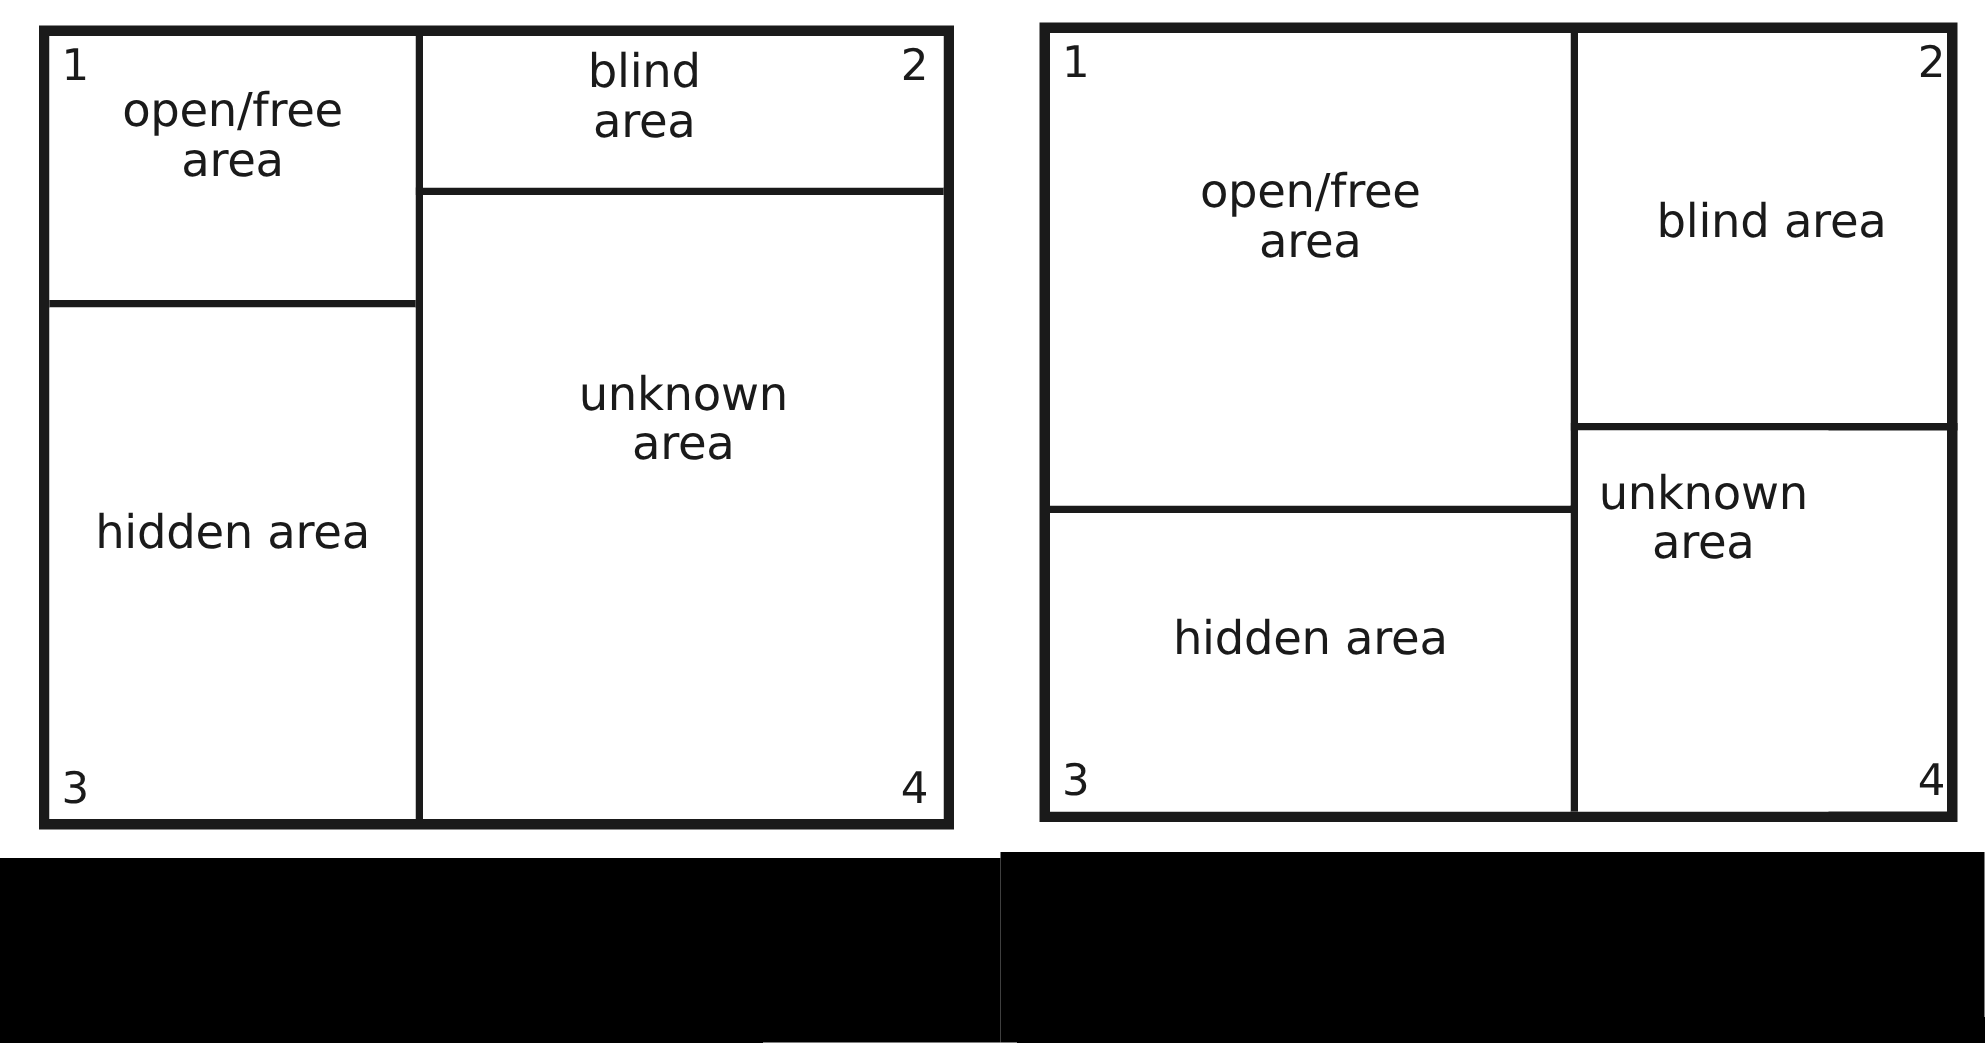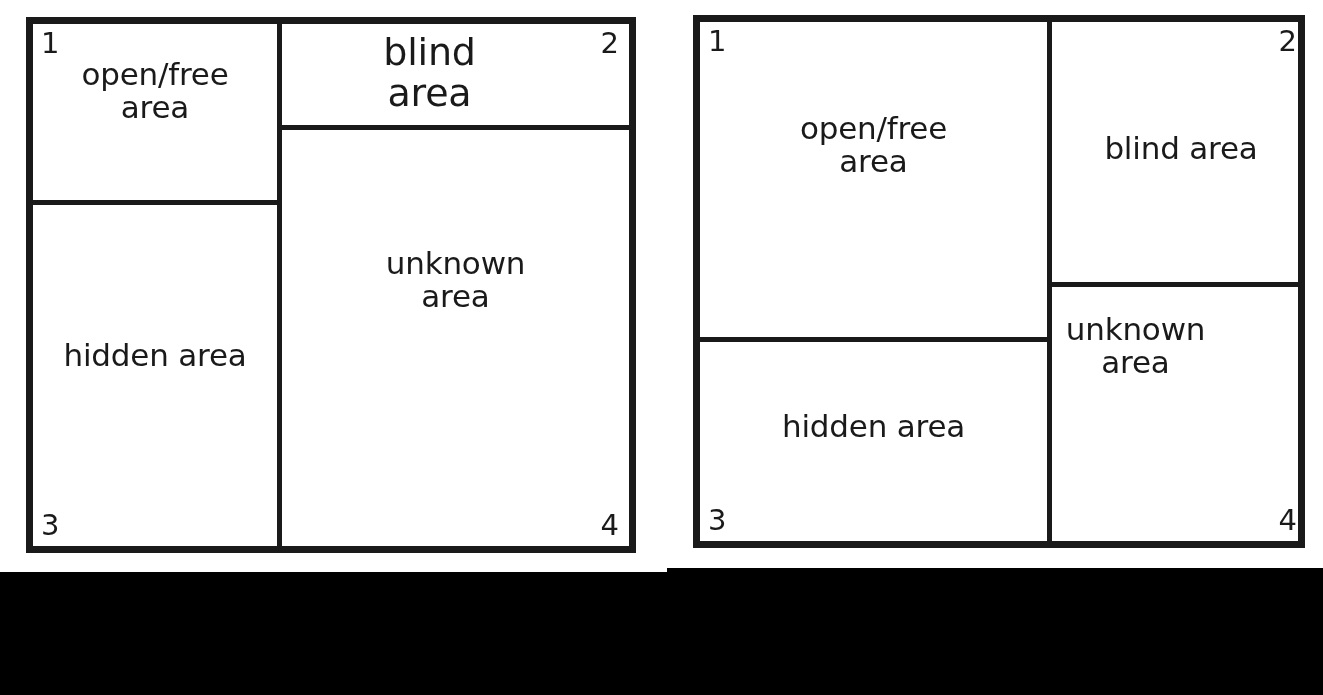--- a/index.html
+++ b/index.html
@@ -85,21 +85,21 @@
   #left-cell-1 { left: 0;    top: 0;    width: 244px; height: 176px; }
   #left-cell-2 { left: 249px;top: 0;    width: 347px; height: 101px; }
   #left-cell-3 { left: 0;    top: 181px;width: 244px; height: 341px; }
   #left-cell-4 { left: 249px;top: 106px;width: 347px; height: 416px; }
 
   #left-vrule  { left: 244px; top: 0;   height: 522px; }
   #left-hrule-a{ left: 0;     top: 176px; width: 244px; }
   #left-hrule-b{ left: 244px; top: 101px; width: 352px; }
 
   #left-cell-1 .label { top: 34px;  font-size: 31px; }
-  #left-cell-2 .label { top: 8px;   font-size: 38px; padding-right: 52px; box-sizing: border-box; }
+  #left-cell-2 .label { top: 8px;   font-size: 31px; padding-right: 52px; box-sizing: border-box; }
   #left-cell-3 .label { top: 134px; font-size: 31px; }
   #left-cell-4 .label { top: 117px; font-size: 31px; }
   #left-cell-1 .num,
   #left-cell-2 .num,
   #left-cell-3 .num,
   #left-cell-4 .num { font-size: 29px; }
 
   
   #window-right {
     left: 693px; top: 15px;

